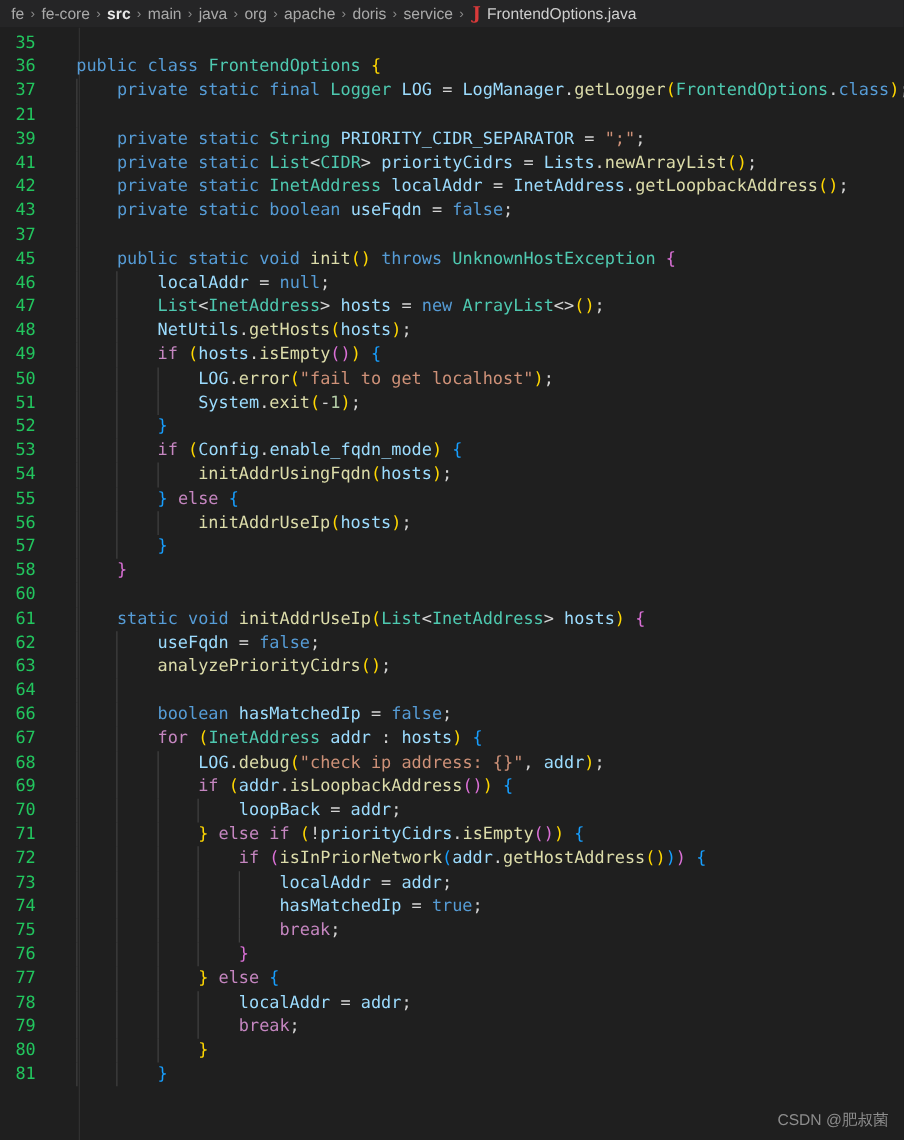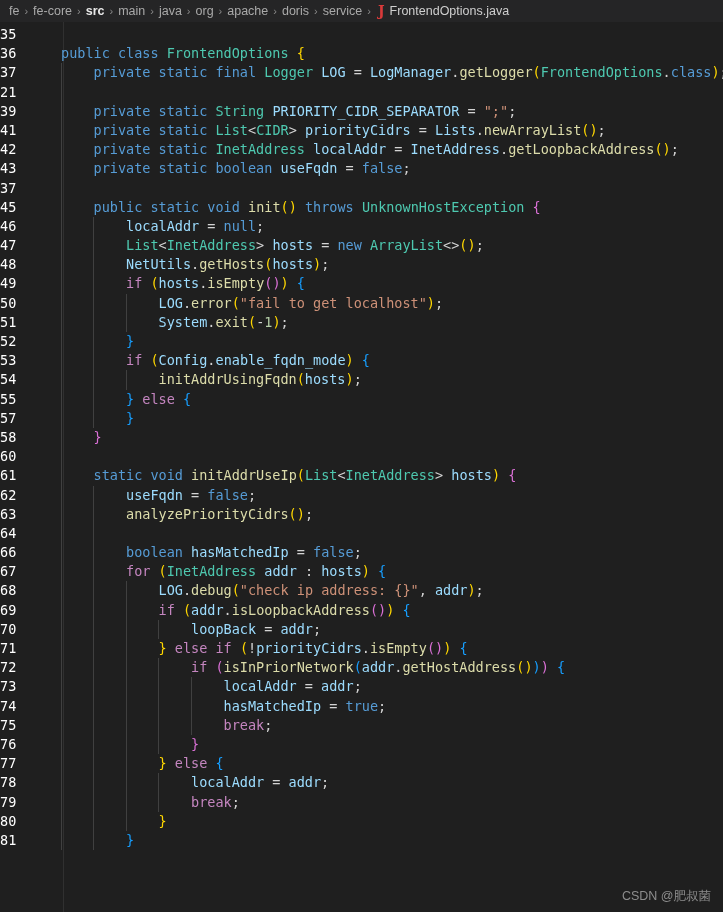--- a/index.html
+++ b/index.html
@@ -64,24 +64,24 @@
   .line {
     height: 19.2px;
     line-height: 19.2px;
     display: flex;
     font-size: 13.5px;
     white-space: pre;
   }
   .lno {
     width: 52px;
     min-width: 52px;
-    text-align: left;
+    text-align: center;
     padding-right: 11px;
     box-sizing: border-box;
-    color: #ffffff;
+    color: #22c55e;
     user-select: none;
     font-size: 13.5px;
   }
   .code {
     position: relative;
     color: #d4d4d4;
     flex: 1;
     padding-left: 9px;
   }
 
@@ -172,20 +172,21 @@
       <div class="line"><span class="lno">46</span><span class="code"><span class="ig" style="left: 9px;"></span><span class="ig" style="left: 41.48px;"></span><span class="pl">        </span><span class="var">localAddr</span><span class="pl"> = </span><span class="kw">null</span><span class="pl">;</span></span></div>
       <div class="line"><span class="lno">47</span><span class="code"><span class="ig" style="left: 9px;"></span><span class="ig" style="left: 41.48px;"></span><span class="pl">        </span><span class="typ">List</span><span class="pl">&lt;</span><span class="typ">InetAddress</span><span class="pl">&gt;</span><span class="pl"> </span><span class="var">hosts</span><span class="pl"> = </span><span class="kw">new</span><span class="pl"> </span><span class="typ">ArrayList</span><span class="pl">&lt;&gt;</span><span class="b1">(</span><span class="b1">)</span><span class="pl">;</span></span></div>
       <div class="line"><span class="lno">48</span><span class="code"><span class="ig" style="left: 9px;"></span><span class="ig" style="left: 41.48px;"></span><span class="pl">        </span><span class="var">NetUtils</span><span class="pl">.</span><span class="fn">getHosts</span><span class="b1">(</span><span class="var">hosts</span><span class="b1">)</span><span class="pl">;</span></span></div>
       <div class="line"><span class="lno">49</span><span class="code"><span class="ig" style="left: 9px;"></span><span class="ig" style="left: 41.48px;"></span><span class="pl">        </span><span class="ctrl">if</span><span class="pl"> </span><span class="b1">(</span><span class="var">hosts</span><span class="pl">.</span><span class="fn">isEmpty</span><span class="b2">(</span><span class="b2">)</span><span class="b1">)</span><span class="pl"> </span><span class="b3">{</span></span></div>
       <div class="line"><span class="lno">50</span><span class="code"><span class="ig" style="left: 9px;"></span><span class="ig" style="left: 41.48px;"></span><span class="ig" style="left: 73.96px;"></span><span class="pl">            </span><span class="var">LOG</span><span class="pl">.</span><span class="fn">error</span><span class="b1">(</span><span class="str">"fail to get localhost"</span><span class="b1">)</span><span class="pl">;</span></span></div>
       <div class="line"><span class="lno">51</span><span class="code"><span class="ig" style="left: 9px;"></span><span class="ig" style="left: 41.48px;"></span><span class="ig" style="left: 73.96px;"></span><span class="pl">            </span><span class="var">System</span><span class="pl">.</span><span class="fn">exit</span><span class="b1">(</span><span class="pl">-</span><span class="num">1</span><span class="b1">)</span><span class="pl">;</span></span></div>
       <div class="line"><span class="lno">52</span><span class="code"><span class="ig" style="left: 9px;"></span><span class="ig" style="left: 41.48px;"></span><span class="pl">        </span><span class="b3">}</span></span></div>
       <div class="line"><span class="lno">53</span><span class="code"><span class="ig" style="left: 9px;"></span><span class="ig" style="left: 41.48px;"></span><span class="pl">        </span><span class="ctrl">if</span><span class="pl"> </span><span class="b1">(</span><span class="var">Config</span><span class="pl">.</span><span class="var">enable_fqdn_mode</span><span class="b1">)</span><span class="pl"> </span><span class="b3">{</span></span></div>
       <div class="line"><span class="lno">54</span><span class="code"><span class="ig" style="left: 9px;"></span><span class="ig" style="left: 41.48px;"></span><span class="ig" style="left: 73.96px;"></span><span class="pl">            </span><span class="fn">initAddrUsingFqdn</span><span class="b1">(</span><span class="var">hosts</span><span class="b1">)</span><span class="pl">;</span></span></div>
       <div class="line"><span class="lno">55</span><span class="code"><span class="ig" style="left: 9px;"></span><span class="ig" style="left: 41.48px;"></span><span class="pl">        </span><span class="b3">}</span><span class="pl"> </span><span class="ctrl">else</span><span class="pl"> </span><span class="b3">{</span></span></div>
+      <div class="line"><span class="lno">56</span><span class="code"><span class="ig" style="left: 9px;"></span><span class="ig" style="left: 41.48px;"></span><span class="ig" style="left: 73.96px;"></span><span class="pl">            </span><span class="fn">initAddrUseIp</span><span class="b1">(</span><span class="var">hosts</span><span class="b1">)</span><span class="pl">;</span></span></div>
       <div class="line"><span class="lno">57</span><span class="code"><span class="ig" style="left: 9px;"></span><span class="ig" style="left: 41.48px;"></span><span class="pl">        </span><span class="b3">}</span></span></div>
       <div class="line"><span class="lno">58</span><span class="code"><span class="ig" style="left: 9px;"></span><span class="pl">    </span><span class="b2">}</span></span></div>
       <div class="line"><span class="lno">60</span><span class="code"><span class="ig" style="left: 9px;"></span></span></div>
       <div class="line"><span class="lno">61</span><span class="code"><span class="ig" style="left: 9px;"></span><span class="pl">    </span><span class="kw">static</span><span class="pl"> </span><span class="kw">void</span><span class="pl"> </span><span class="fn">initAddrUseIp</span><span class="b1">(</span><span class="typ">List</span><span class="pl">&lt;</span><span class="typ">InetAddress</span><span class="pl">&gt;</span><span class="pl"> </span><span class="var">hosts</span><span class="b1">)</span><span class="pl"> </span><span class="b2">{</span></span></div>
       <div class="line"><span class="lno">62</span><span class="code"><span class="ig" style="left: 9px;"></span><span class="ig" style="left: 41.48px;"></span><span class="pl">        </span><span class="var">useFqdn</span><span class="pl"> = </span><span class="kw">false</span><span class="pl">;</span></span></div>
       <div class="line"><span class="lno">63</span><span class="code"><span class="ig" style="left: 9px;"></span><span class="ig" style="left: 41.48px;"></span><span class="pl">        </span><span class="fn">analyzePriorityCidrs</span><span class="b1">(</span><span class="b1">)</span><span class="pl">;</span></span></div>
       <div class="line"><span class="lno">64</span><span class="code"><span class="ig" style="left: 9px;"></span><span class="ig" style="left: 41.48px;"></span><span class="pl">        </span></span></div>
       <div class="line"><span class="lno">66</span><span class="code"><span class="ig" style="left: 9px;"></span><span class="ig" style="left: 41.48px;"></span><span class="pl">        </span><span class="kw">boolean</span><span class="pl"> </span><span class="var">hasMatchedIp</span><span class="pl"> = </span><span class="kw">false</span><span class="pl">;</span></span></div>
       <div class="line"><span class="lno">67</span><span class="code"><span class="ig" style="left: 9px;"></span><span class="ig" style="left: 41.48px;"></span><span class="pl">        </span><span class="ctrl">for</span><span class="pl"> </span><span class="b1">(</span><span class="typ">InetAddress</span><span class="pl"> </span><span class="var">addr</span><span class="pl"> : </span><span class="var">hosts</span><span class="b1">)</span><span class="pl"> </span><span class="b3">{</span></span></div>
       <div class="line"><span class="lno">68</span><span class="code"><span class="ig" style="left: 9px;"></span><span class="ig" style="left: 41.48px;"></span><span class="ig" style="left: 73.96px;"></span><span class="pl">            </span><span class="var">LOG</span><span class="pl">.</span><span class="fn">debug</span><span class="b1">(</span><span class="str">"check ip address: {}"</span><span class="pl">, </span><span class="var">addr</span><span class="b1">)</span><span class="pl">;</span></span></div>

